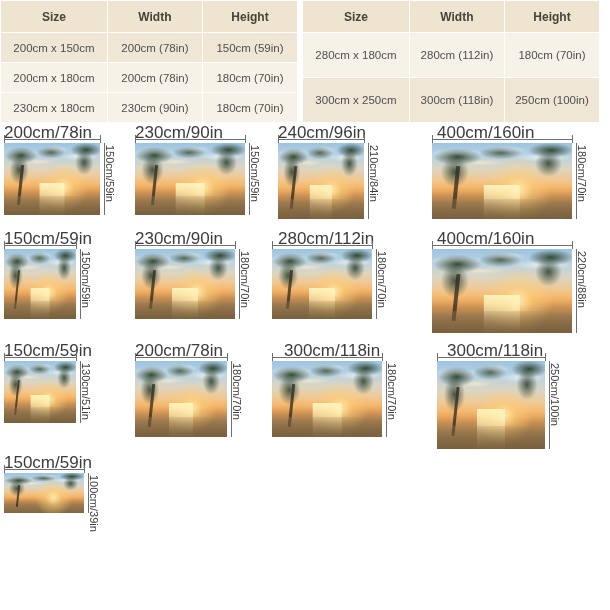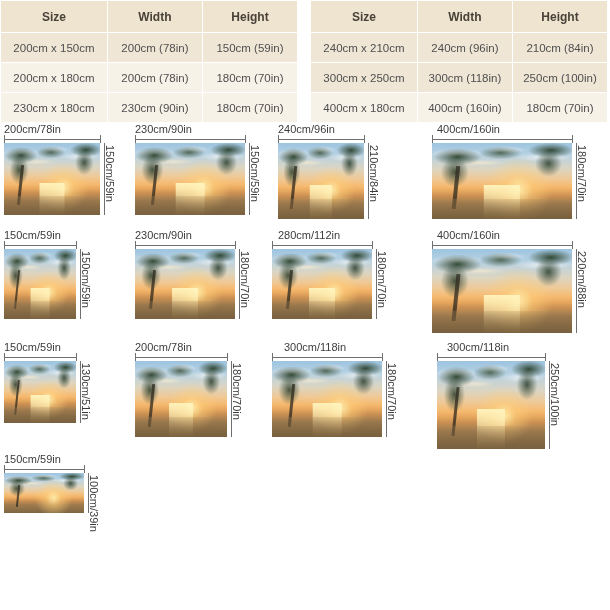--- a/index.html
+++ b/index.html
@@ -12,21 +12,21 @@
     height: 610px;
     font-family: "Liberation Sans", sans-serif;
     position: relative;
     overflow: hidden;
     color: #4a4a4a;
   }
 
   
   .tables {
     display: flex;
-    gap: 12px;
+    gap: 4px;
     padding: 0;
   }
   .size-table {
     border-collapse: collapse;
     table-layout: fixed;
   }
   .size-table.left { width: 298px; }
   .size-table.right { width: 298px; }
   .size-table th,
   .size-table td {
@@ -122,21 +122,21 @@
   .shore {
     position: absolute;
     left: 0; right: 0; bottom: 0;
     height: 26%;
     background: linear-gradient(to bottom, rgba(180,140,90,0.25), rgba(120,96,62,0.85));
   }
 
   
   .dim-top {
     position: absolute;
-    font-size: 11px;
+    font-size: 17px;
     color: #3c3c3c;
     white-space: nowrap;
   }
   .dim-side {
     position: absolute;
     font-size: 11px;
     color: #3c3c3c;
     white-space: nowrap;
     writing-mode: vertical-rl;
     text-orientation: mixed;
@@ -200,34 +200,29 @@
         <col class="c2">
       </colgroup>
     <thead>
       <tr>
         <th>Size</th>
         <th>Width</th>
         <th>Height</th>
       </tr>
     </thead>
     <tbody>
-      <tr class="even">
-        <td>240cm x 210cm</td>
-        <td>240cm (96in)</td>
-        <td>210cm (84in)</td>
+      <tr class="odd">
+        <td>280cm x 180cm</td>
+        <td>280cm (112in)</td>
+        <td>180cm (70in)</td>
       </tr>
       <tr class="even">
         <td>300cm x 250cm</td>
         <td>300cm (118in)</td>
         <td>250cm (100in)</td>
-      </tr>
-      <tr class="odd">
-        <td>400cm x 180cm</td>
-        <td>400cm (160in)</td>
-        <td>180cm (70in)</td>
       </tr>
     </tbody>
   </table>
 
 </div>
 
 <div class="diagram-area">
 
   <div class="item">
     <div class="dim-top" style="left:4px; top:0px;">200cm/78in</div>

